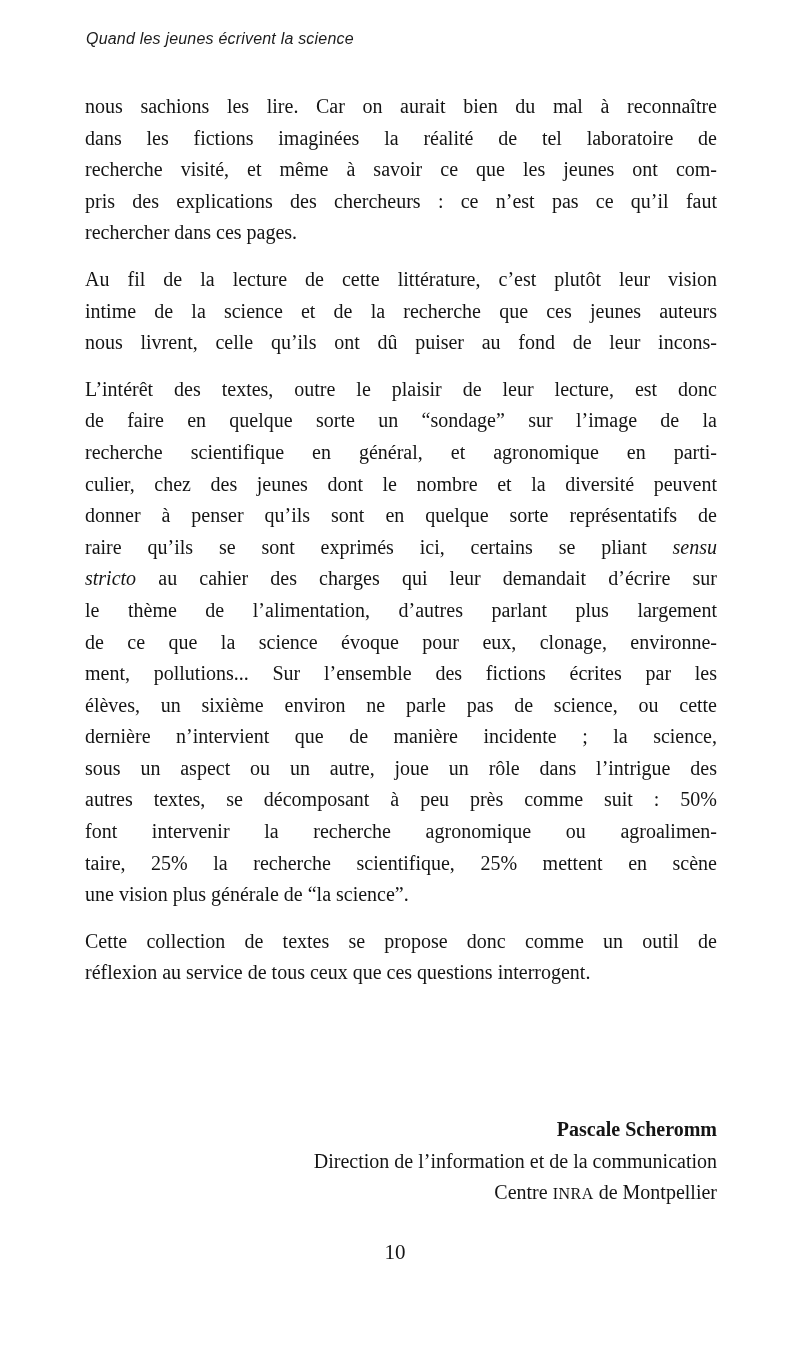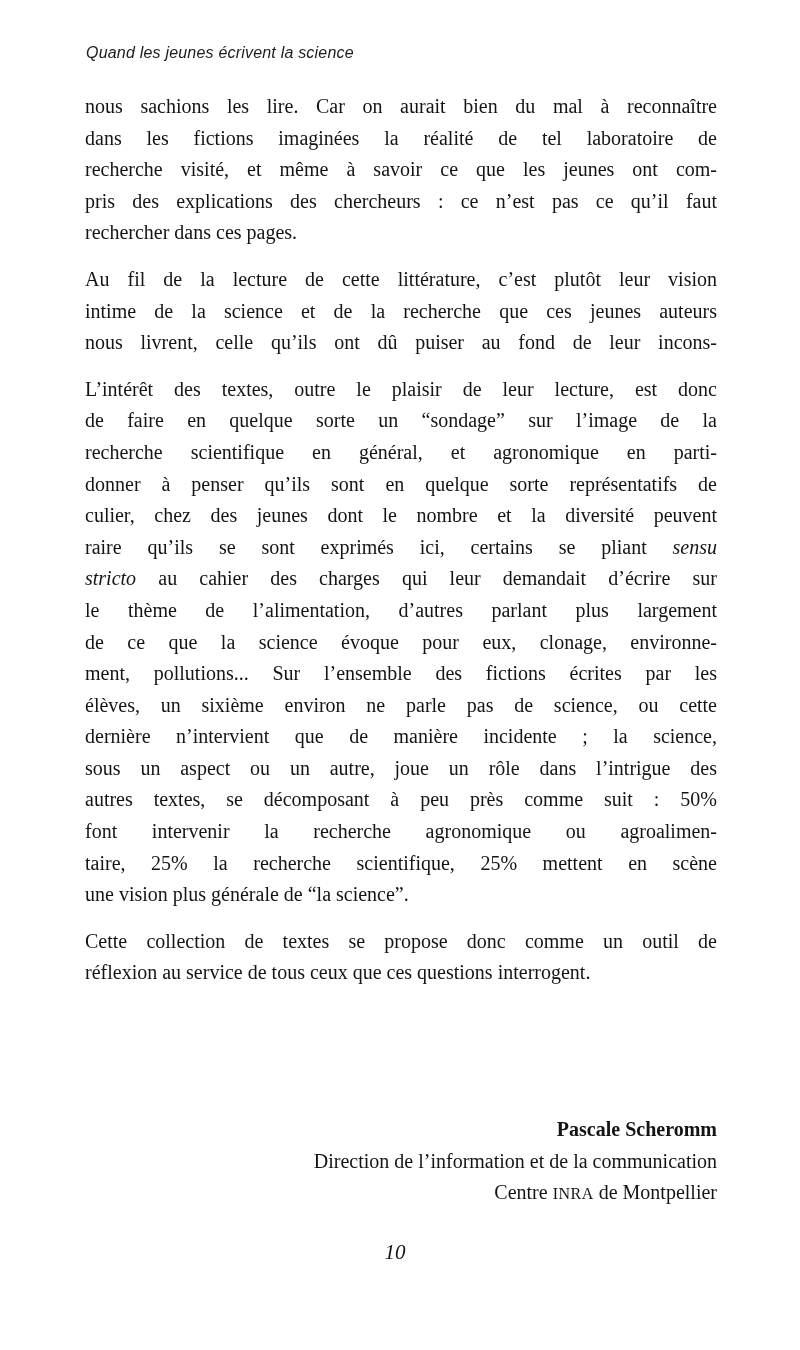--- a/index.html
+++ b/index.html
@@ -18,21 +18,21 @@
     overflow: hidden;
   }
   .page {
     position: absolute;
     inset: 0;
     background: var(--paper);
   }
   .running-header {
     position: absolute;
     left: 86px;
-    top: 44px;
+    top: 30px;
     font-family: "Liberation Sans", sans-serif;
     font-style: italic;
     font-size: 16px;
     letter-spacing: 0.2px;
     color: #1c1c1c;
   }
   .body-text {
     position: absolute;
     left: 85px;
     top: 87px;
@@ -66,21 +66,20 @@
     font-size: 0.8em;
     letter-spacing: 0.03em;
   }
   .page-number {
     position: absolute;
     left: 0;
     top: 1240px;
     width: 790px;
     text-align: center;
     font-size: 21px;
-    font-style: italic;
   }
 </style>
 </head>
 <body>
 
 <div class="page">
 
   <div class="running-header">Quand les jeunes écrivent la science</div>
 
   <div class="body-text">
@@ -93,22 +92,22 @@
       </div>
       <div class="paragraph">
         <div class="line"><span>Au fil de la lecture de cette littérature, c’est plutôt leur vision</span></div>
         <div class="line"><span>intime de la science et de la recherche que ces jeunes auteurs</span></div>
         <div class="line"><span>nous livrent, celle qu’ils ont dû puiser au fond de leur incons-</span></div>
       </div>
       <div class="paragraph">
         <div class="line"><span>L’intérêt des textes, outre le plaisir de leur lecture, est donc</span></div>
         <div class="line"><span>de faire en quelque sorte un “sondage” sur l’image de la</span></div>
         <div class="line"><span>recherche scientifique en général, et agronomique en parti-</span></div>
+        <div class="line"><span>culier, chez des jeunes dont le nombre et la diversité peuvent</span></div>
         <div class="line"><span>donner à penser qu’ils sont en quelque sorte représentatifs de</span></div>
-        <div class="line"><span>culier, chez des jeunes dont le nombre et la diversité peuvent</span></div>
         <div class="line"><span>raire qu’ils se sont exprimés ici, certains se pliant </span><span class="italic">sensu</span></div>
         <div class="line"><span class="italic">stricto</span><span> au cahier des charges qui leur demandait d’écrire sur</span></div>
         <div class="line"><span>le thème de l’alimentation, d’autres parlant plus largement</span></div>
         <div class="line"><span>de ce que la science évoque pour eux, clonage, environne-</span></div>
         <div class="line"><span>ment, pollutions... Sur l’ensemble des fictions écrites par les</span></div>
         <div class="line"><span>élèves, un sixième environ ne parle pas de science, ou cette</span></div>
         <div class="line"><span>dernière n’intervient que de manière incidente ; la science,</span></div>
         <div class="line"><span>sous un aspect ou un autre, joue un rôle dans l’intrigue des</span></div>
         <div class="line"><span>autres textes, se décomposant à peu près comme suit : 50%</span></div>
         <div class="line"><span>font intervenir la recherche agronomique ou agroalimen-</span></div>

